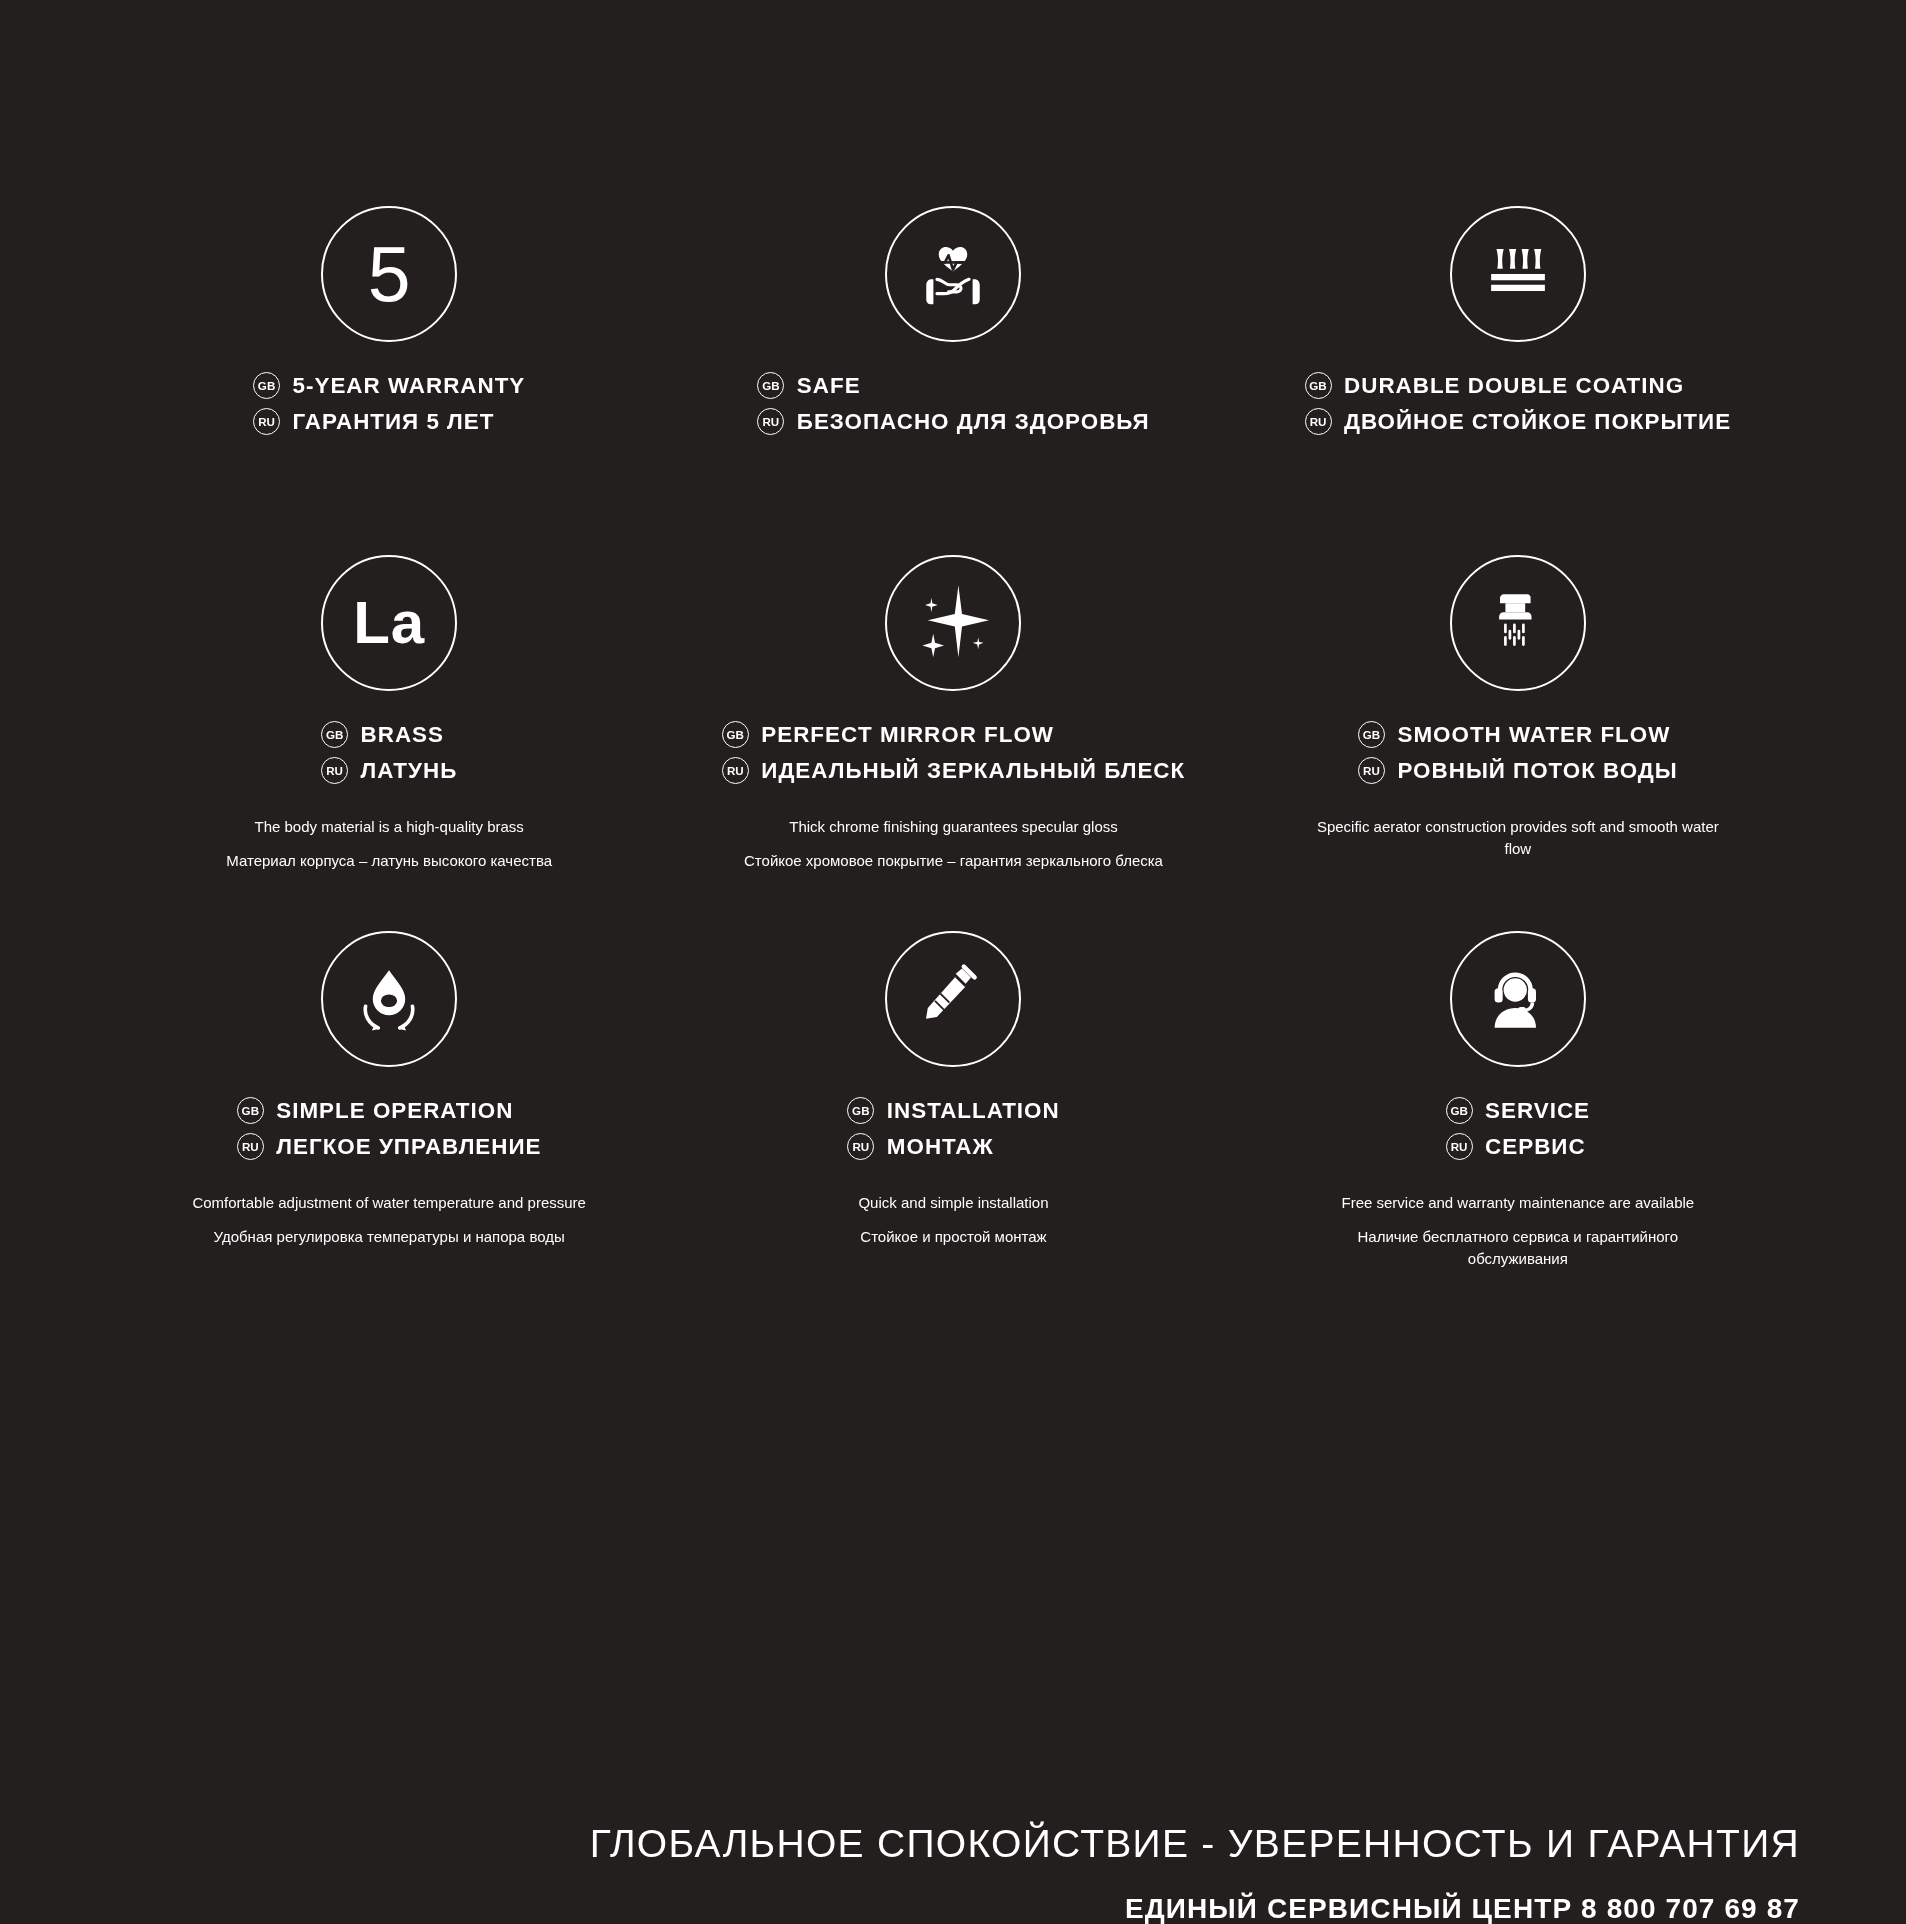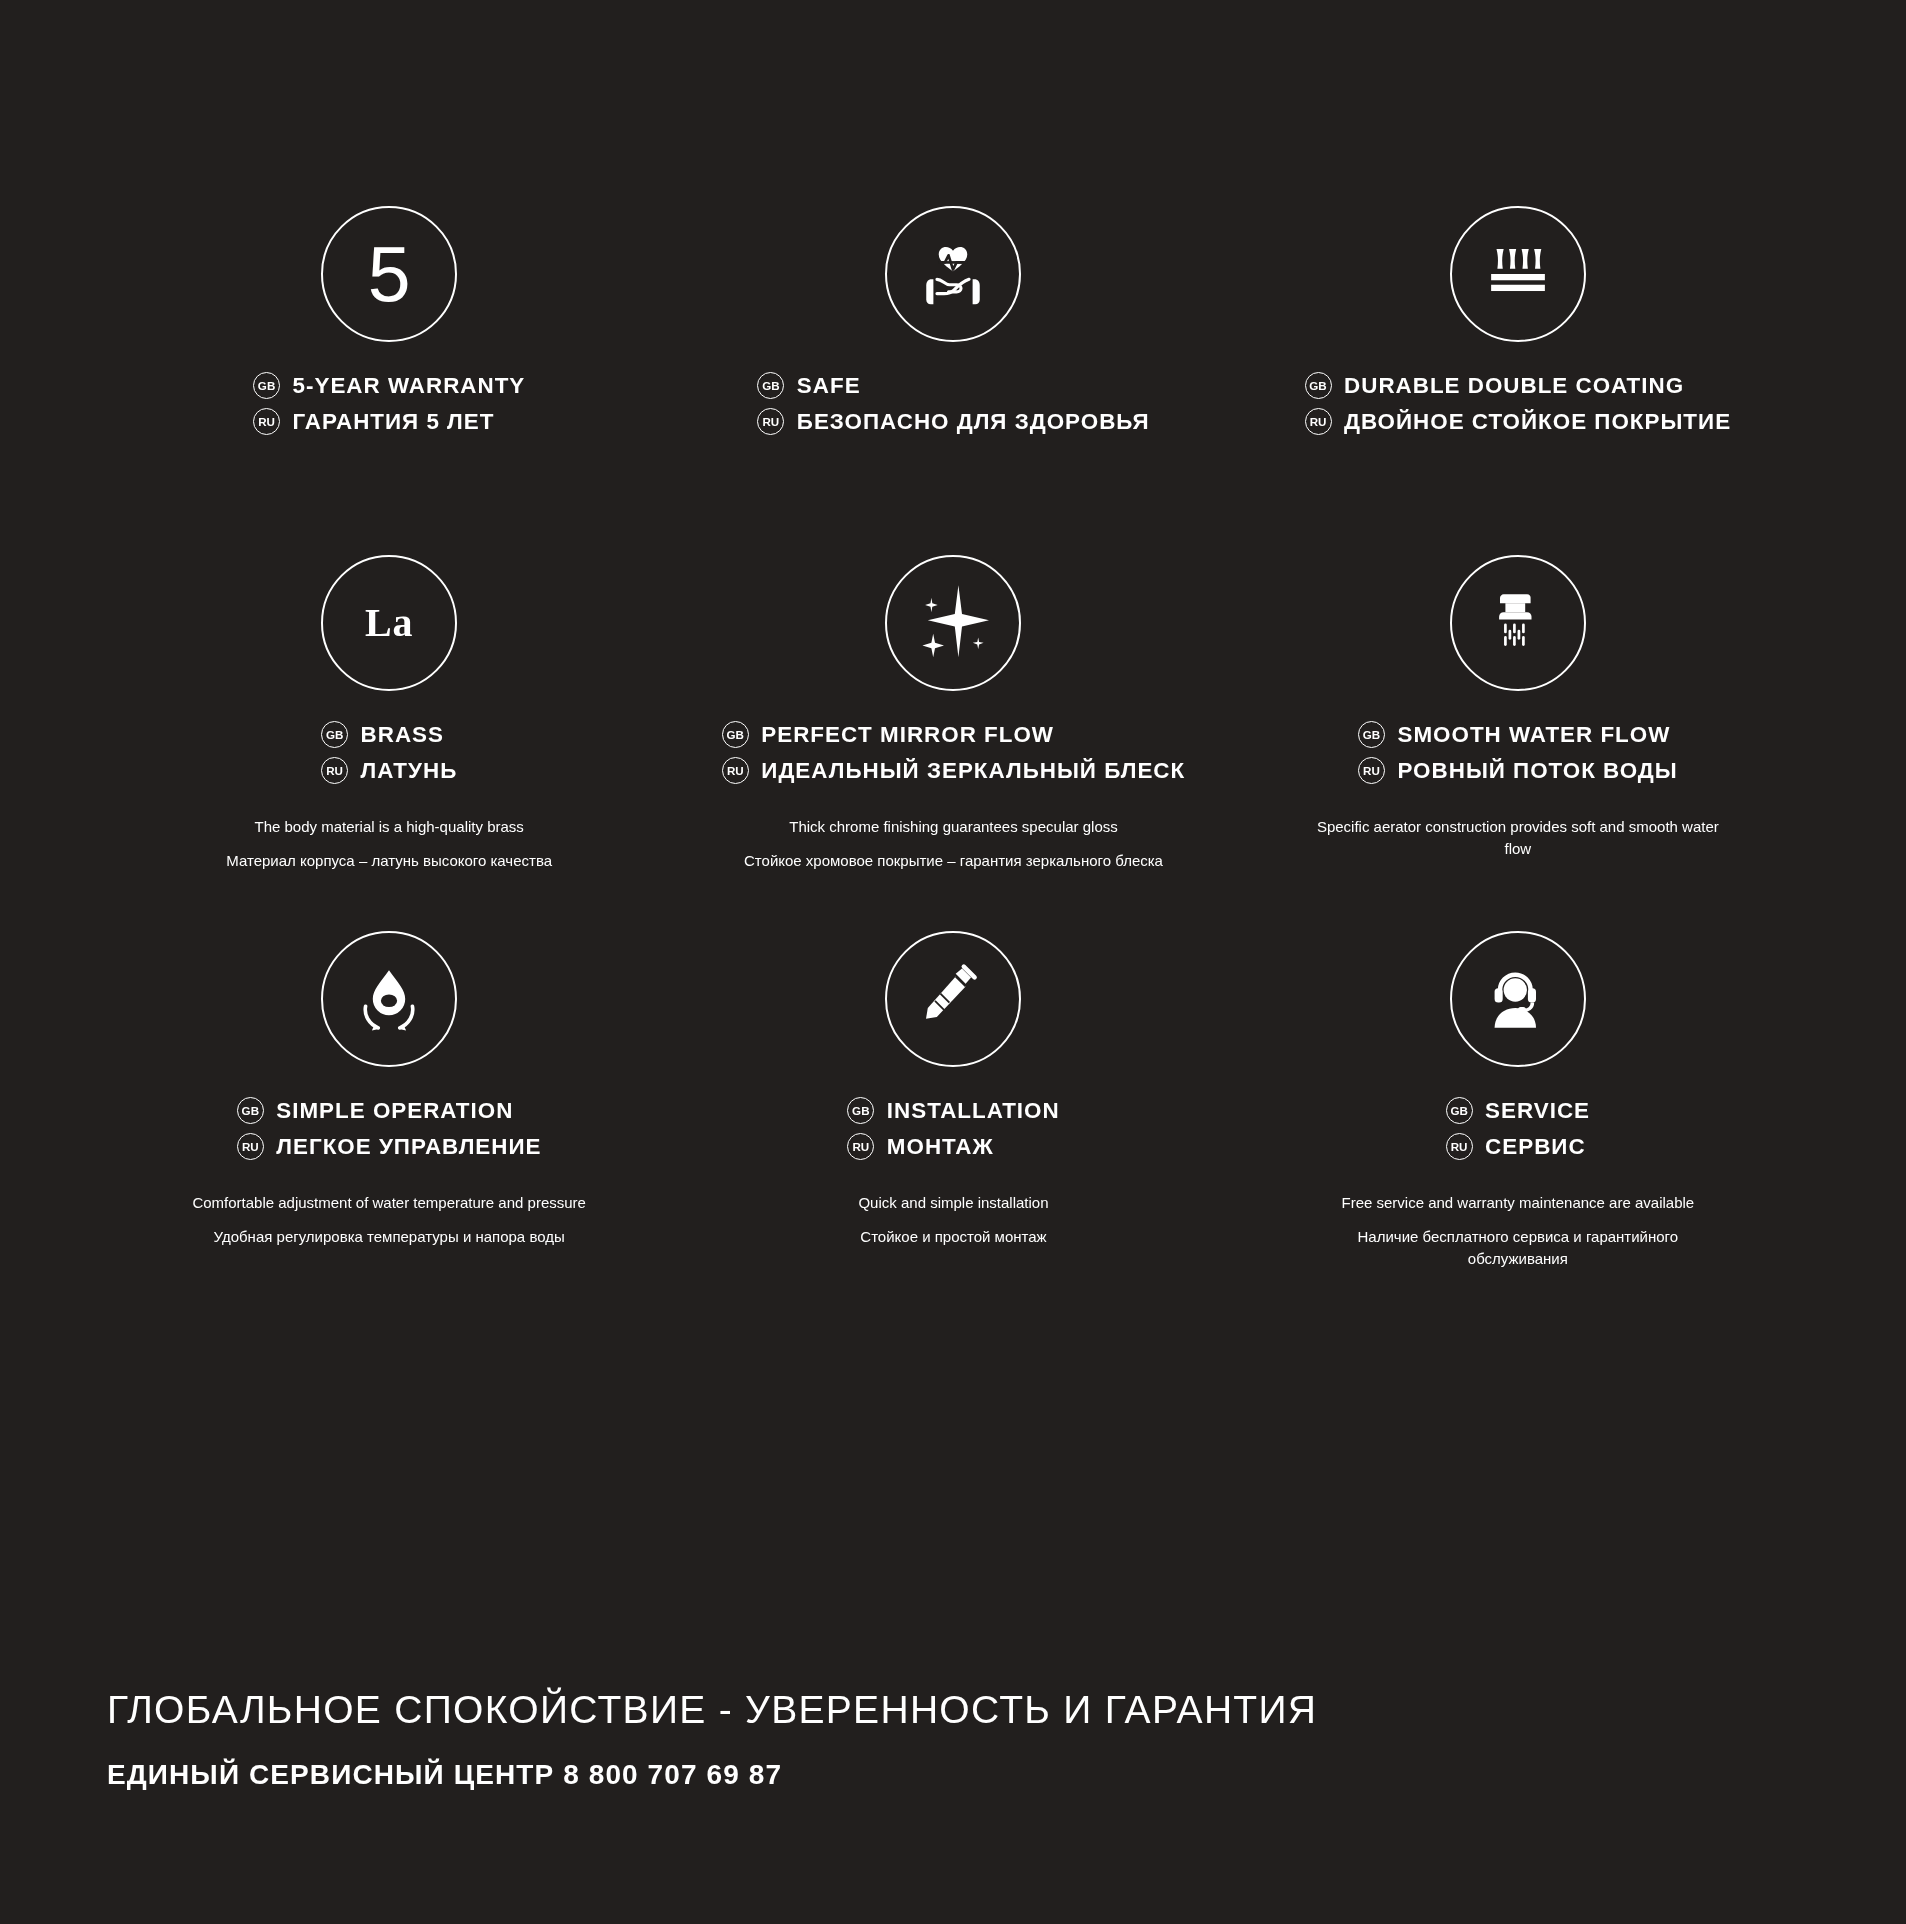--- a/index.html
+++ b/index.html
@@ -52,25 +52,24 @@
   }
   .icon-wrap svg { display: block; }
   .icon-num {
     font-size: 77px;
     font-weight: 300;
     line-height: 1;
     letter-spacing: 0;
     font-family: "Liberation Sans", sans-serif;
   }
   .icon-la {
-    font-size: 40px;
+    font-size: 60px;
     font-weight: 700;
     line-height: 1;
     letter-spacing: 0.9px;
-    font-family: Liberation Serif, serif;
   }
 
   .labels {
     margin-top: 30px;
     display: flex;
     flex-direction: column;
     gap: 9px;
     align-items: flex-start;
     text-align: right;
   }
@@ -106,22 +105,21 @@
     font-size: 15px;
     line-height: 1.45;
     font-weight: 400;
     max-width: 421px;
   }
   .desc .en { margin-bottom: 12.5px; }
   .desc .ru { }
 
   .footer {
     margin-top: auto;
-    text-align: left;
-    padding-bottom: 134px;
+    text-align: right;
   }
   .footer-main {
     font-size: 39px;
     font-weight: 500;
     letter-spacing: 1.3px;
     margin-bottom: 27px;
   }
   .footer-sub {
     font-size: 28px;
     font-weight: 700;

